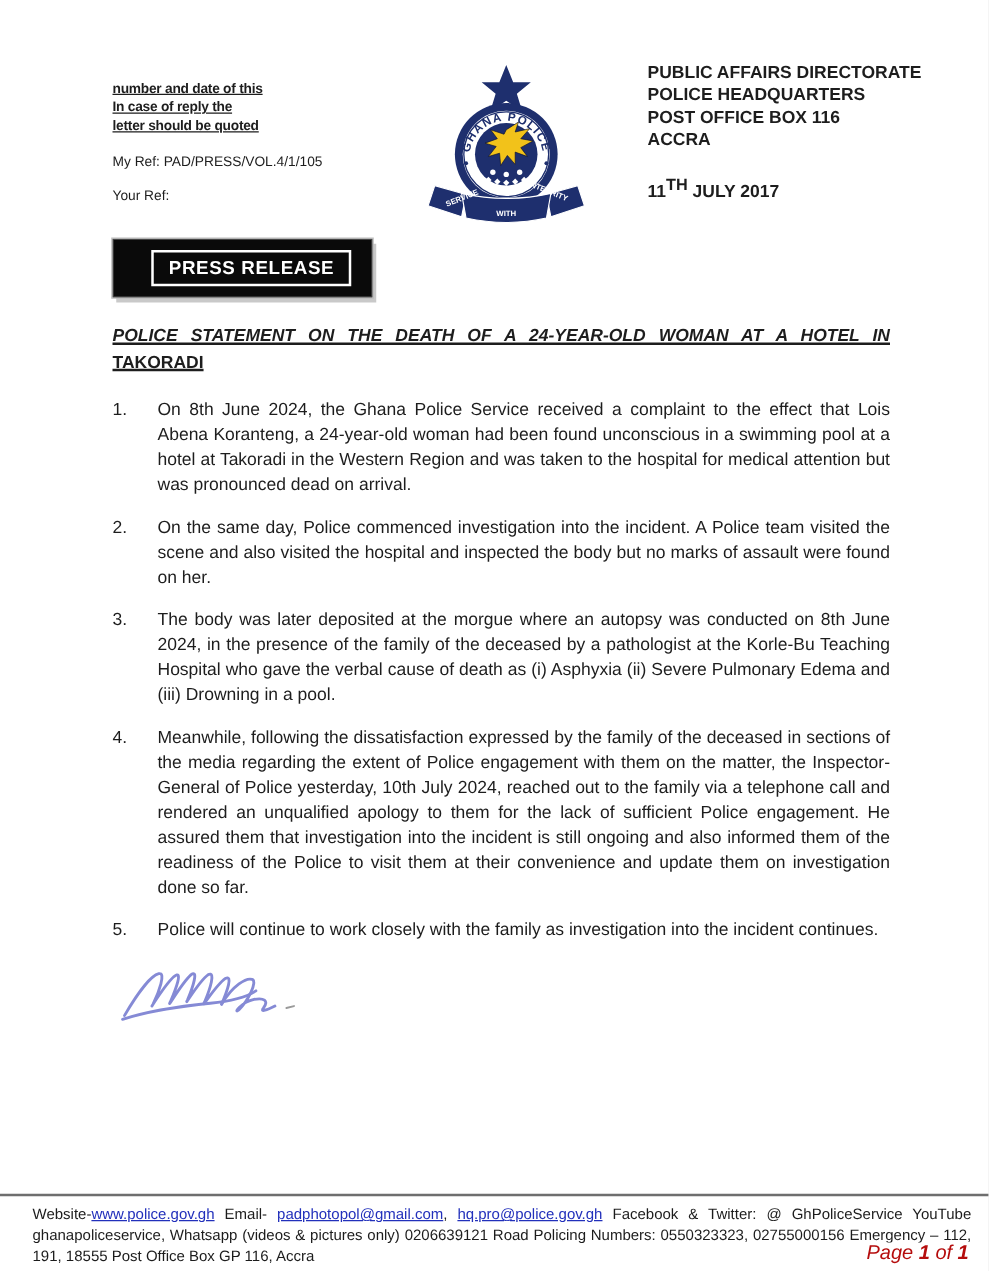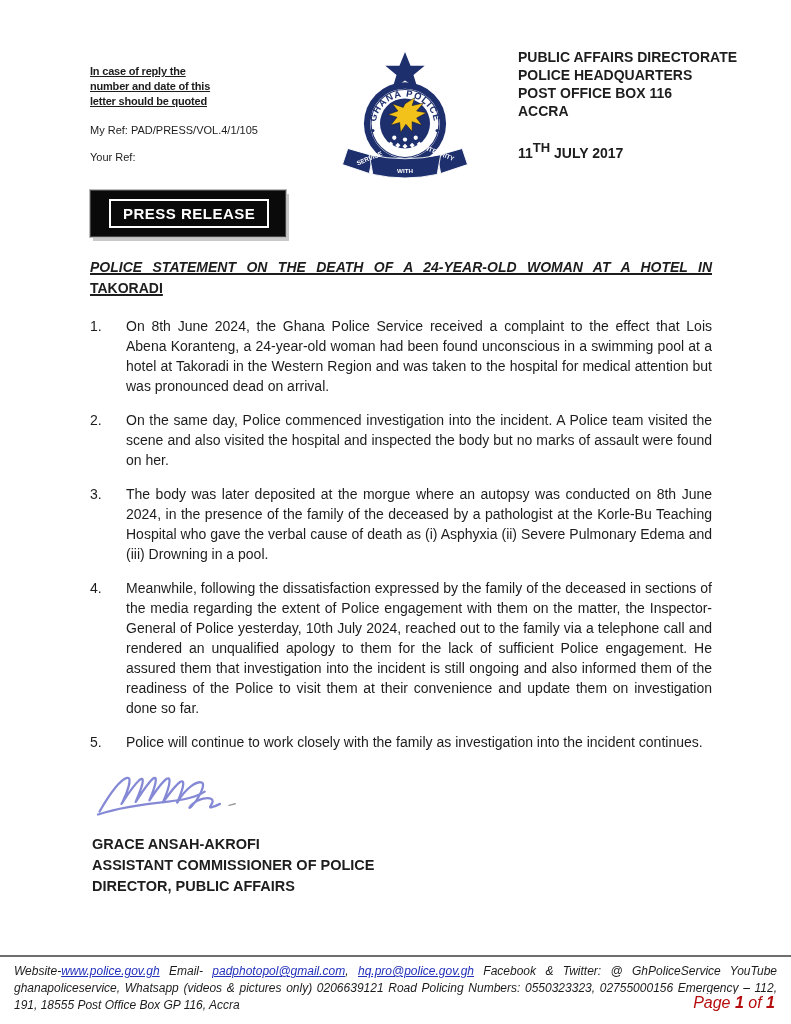--- a/index.html
+++ b/index.html
@@ -18,21 +18,21 @@
   .hdr-logo { width:130px; flex:0 0 130px; padding-top:6px; }
   .hdr-right { padding-left:48px; padding-top:2px; }
   .hdr-right .org-line { font-size:14px; font-weight:bold; line-height:18px; }
   .date-line { font-size:14px; font-weight:bold; margin-top:20px; }
   .date-line sup { font-size:13px; vertical-align:super; }
   
   .press-box {
     display:inline-block; margin:0 0 0 90px; background:#0a0a0a;
     border:1px solid #444; outline:1px solid #bbb;
     box-shadow:3px 4px 0 #c9c9c9;
-    padding:8px 16px 8px 18px;
+    padding:8px 16px 8px 30px;
   }
   .press-box .inner {
     border:2px solid #ffffff; padding:4px 12px;
     color:#ffffff; font-size:15px; font-weight:bold; letter-spacing:0.5px;
     white-space:nowrap;
   }
   
   .doc-title { width:622px; margin:20px 0 0 90px; font-size:14px; font-weight:bold; line-height:21px; }
   .doc-title .t1 { text-decoration:underline; text-decoration-thickness:1.5px; text-align:justify; text-align-last:justify;font-style:italic; }
   .doc-title .t2 { text-decoration:underline; text-decoration-thickness:1.5px; }
@@ -44,39 +44,39 @@
   
   .sig-wrap { margin:16px 0 0 95px; height:58px; }
   .name-block { margin:8px 0 0 92px; font-size:14.5px; font-weight:bold; line-height:21px; }
   
   .footer {
     position:absolute; left:0; right:0; bottom:8px;
     border-top:2px solid #6e6e6e;
     padding:6px 14px 2px 14px;
   }
   .footer-text {
-    font-size:12px; font-style:italic; line-height:17px; text-align:justify;
-    color:#1c1c1c; font-family:"Liberation Sans","DejaVu Sans",sans-serif;
+    font-size:12px; line-height:17px; text-align:justify;
+    color:#1c1c1c; font-family:"Liberation Sans","DejaVu Sans",sans-serif;margin-left:12px;
   }
   .footer-text a.flink { color:#2230bb; text-decoration:underline; cursor:pointer; }
   .page-info { position:absolute; right:16px; bottom:4px; font-size:16px; font-style:italic; color:#b50d0d; background:#fff; padding-left:6px; }
   .page-info b { font-weight:bold; }
 </style>
 </head>
 <body>
 
 <div class="page">
 
   
   <div class="header">
 
     <div class="hdr-left">
       <div class="reply-note">
+        <div>number and date of this</div>
         <div>In case of reply the</div>
-        <div>number and date of this</div>
         <div>letter should be quoted</div>
       </div>
       <div class="ref-line"><span>My Ref:</span>&nbsp;<span>PAD/PRESS/VOL.4/1/105</span></div>
       <div class="ref-line"><span>Your Ref:</span></div>
     </div>
 
     <div class="hdr-logo">
       <svg width="130" height="134" viewBox="0 0 140 150">
 
         <polygon points="70,0 76.2,15.5 92,15.5 79.5,25.8 84.3,41.5 70,32 55.7,41.5 60.5,25.8 48,15.5 63.8,15.5" fill="#1e2f6e"></polygon>
@@ -165,25 +165,20 @@
       <g fill="none" stroke="#7b80d2" stroke-width="3" stroke-linecap="round" opacity="0.92">
         <path d="M6 56 C 20 32 34 14 42 12 C 50 10 42 32 36 44 C 30 54 48 24 58 15 C 68 7 60 28 54 42 C 50 50 66 22 76 13 C 84 7 78 26 72 40 C 68 48 84 20 94 13 C 102 9 96 28 90 42 C 86 50 102 24 112 17 C 120 13 114 30 108 44"></path>
         <path d="M4 60 C 34 50 66 46 96 43 C 116 41 132 38 144 30"></path>
         <path d="M108 44 C 120 24 134 16 140 18 C 146 20 136 40 126 50 C 120 55 128 42 142 39 C 152 37 158 40 152 48 C 148 53 156 50 164 46"></path>
       </g>
       <path d="M176 48 l8 -2" stroke="#9a9a9a" stroke-width="2" fill="none" stroke-linecap="round"></path>
     </svg>
   </div>
 
   
-  <div class="name-block">
-    <div>GRACE ANSAH-AKROFI</div>
-    <div>ASSISTANT COMMISSIONER OF POLICE</div>
-    <div>DIRECTOR, PUBLIC AFFAIRS</div>
-  </div>
 
   
   <div class="footer">
     <div class="footer-text">
       <span>Website-</span><a class="flink">www.police.gov.gh</a><span> Email-  </span><a class="flink">padphotopol@gmail.com</a><span>,  </span><a class="flink">hq.pro@police.gov.gh</a><span>  Facebook  &amp;  Twitter:  @  GhPoliceService  YouTube ghanapoliceservice, Whatsapp (videos &amp; pictures only) 0206639121 Road Policing Numbers: 0550323323, 02755000156 Emergency – 112, 191, 18555 Post Office Box GP 116, Accra</span>
     </div>
     <div class="page-info"><span>Page </span><b>1</b><span> of </span><b>1</b></div>
   </div>
 
 </div>

